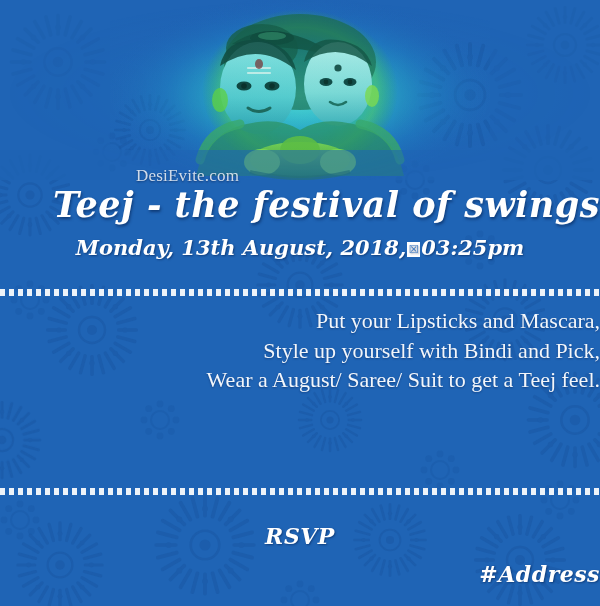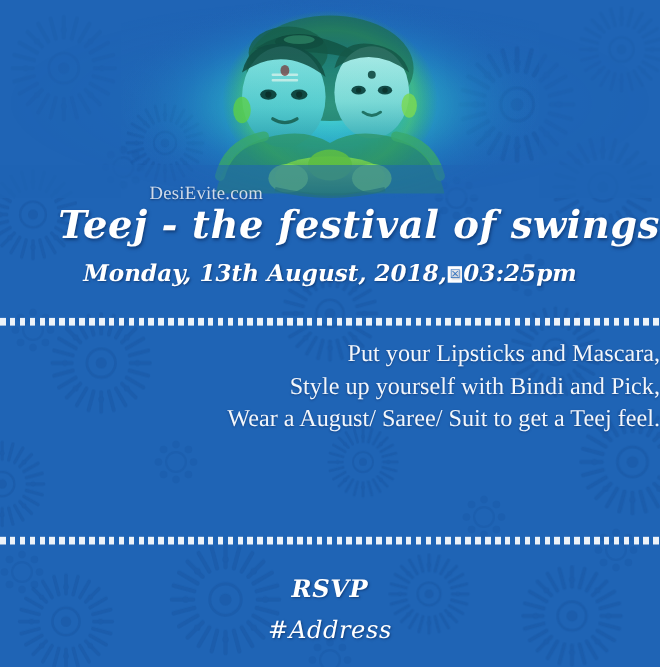--- a/index.html
+++ b/index.html
@@ -145,24 +145,24 @@
     color: #ffffff;
     letter-spacing: 0.5px;
     text-shadow: 1px 1px 2px rgba(0,25,70,0.5);
     margin-top: 16px;
   }
 
   .address {
     position: absolute;
     top: 561px;
     left: 0; right: 0;
-    text-align: center;
+    text-align: right;
     font-family: "DejaVu Serif", serif;
     font-style: italic;
-    font-weight: normal;
+    font-weight: bold;
     font-size: 22px;
     color: #ffffff;
     letter-spacing: 0.5px;
     text-shadow: 1px 1px 2px rgba(0,25,70,0.5);
   }
 </style>
 </head>
 <body>
 
 <div class="card">

